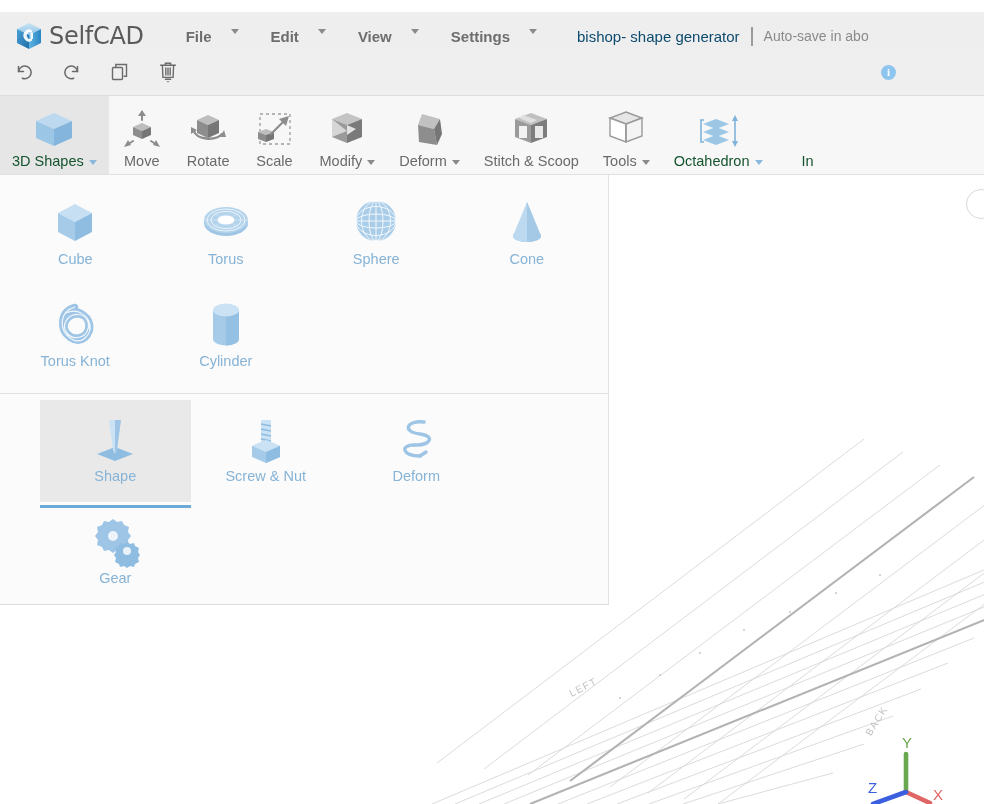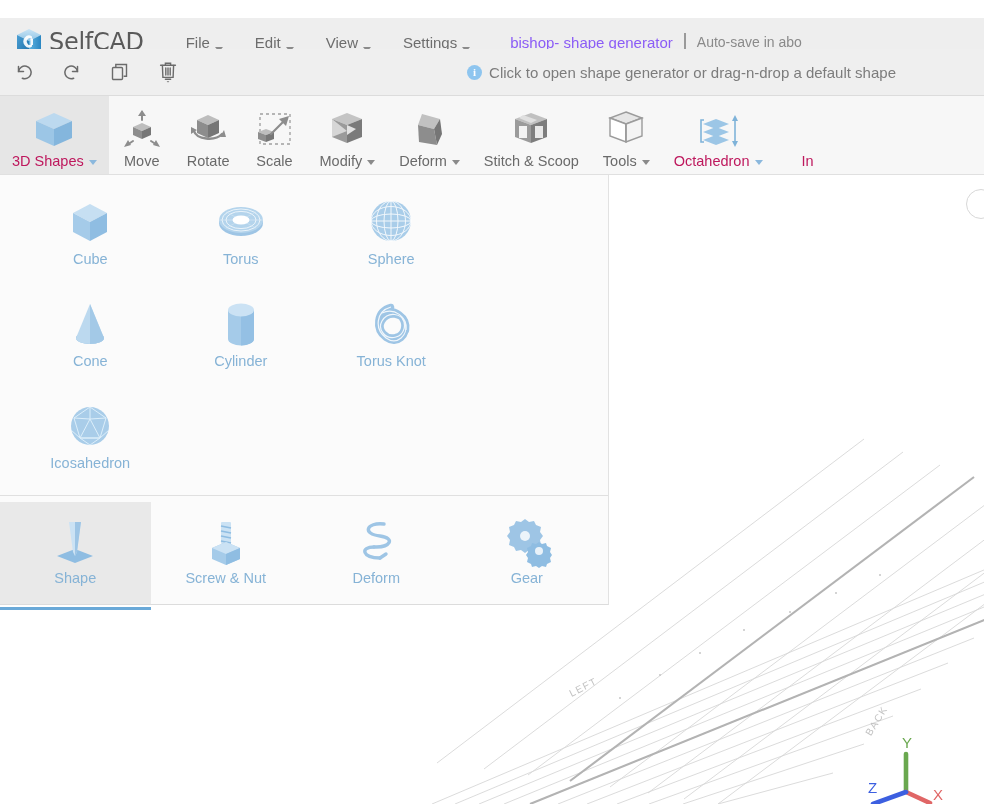--- a/index.html
+++ b/index.html
@@ -7,44 +7,44 @@
     width: 984px; height: 804px;
     overflow: hidden;
     background: #ffffff;
     font-family: "Liberation Sans", sans-serif;
     -webkit-font-smoothing: antialiased;
   }
   #app { position: relative; width: 984px; height: 804px; overflow: hidden; background:#fff; }
 
   
   .menubar {
-    position: absolute; top: 18px; left: 0; width: 984px; height: 49px;
+    position: absolute; top: 12px; left: 0; width: 984px; height: 49px;
     background: #eeeeee;
     border-bottom: 1px solid #dedede;
     display: flex; align-items: center;
     overflow: hidden;
   }
   .brand { display: flex; align-items: center; padding-left: 14px; padding-right: 8px; }
   .logo-cube { width: 30px; height: 30px; position: relative; margin-right: 5px; flex: none; }
   .brand-name {
     font-size: 24px; color: #5a5a5a; letter-spacing: -0.3px;
     font-family: "DejaVu Sans", sans-serif; font-weight: 400;
   }
   .menu-items { display: flex; align-items: center; margin-left: 18px; }
   .menu-item {
     font-size: 15px; color: #6d6d6d; padding: 4px 16px; cursor: pointer;
-    white-space: nowrap; display: flex; align-items: flex-end; gap: 5px;
+    white-space: nowrap; display: flex; align-items: flex-start; gap: 19px; font-weight: bold;
   }
   .caret {
     width: 0; height: 0; border-left: 4px solid transparent;
     border-right: 4px solid transparent; border-top: 5px solid #8a8a8a;
     display: inline-block; position: relative; top: 1px;
   }
   .doc-info { display: flex; align-items: center; margin-left: 24px; white-space: nowrap; }
-  .doc-title { font-size: 15px; color: #8b5cf6; }
+  .doc-title { font-size: 15px; color: #0c4a6e; }
   .doc-sep { width: 2px; height: 19px; background: #9a9a9a; margin: 0 11px; flex:none; }
   .doc-autosave { font-size: 14px; color: #8a8a8a; }
 
   
   .actionbar {
     position: absolute; top: 49px; left: 0; width: 984px; height: 47px;
     background: #efefef; border-bottom: 1px solid #dcdcdc;
     display: flex; align-items: center; overflow: hidden;
   }
   .act-btn {
@@ -73,45 +73,45 @@
     height: 79px; display: flex; flex-direction: column; align-items: center;
     justify-content: flex-end; padding: 0 12px 5px 12px; cursor: pointer;
     position: relative; min-width: 0;
   }
   .rib-item.active { background: #e6e6e6; }
   .rib-icon { height: 44px; display: flex; align-items: center; justify-content: center; margin-bottom: 2px; }
   .rib-label {
     font-size: 14.5px; color: #6a6a6a; white-space: nowrap;
     display: flex; align-items: center; gap: 5px;
   }
-  .rib-item.blue .rib-label { color: #be185d; }
+  .rib-item.blue .rib-label { color: #14532d; }
   .rib-item.blue .caret { border-top-color: #8bb8dd; }
 
   
   .dropdown {
     position: absolute; top: 175px; left: 0; width: 609px;
     background: #fbfbfb;
     border-right: 1px solid #e2e2e2; border-bottom: 1px solid #dcdcdc;
     z-index: 20;
   }
-  .dd-grid { display: flex; flex-wrap: wrap; padding: 8px 0 6px 15px; }
+  .dd-grid { display: flex; flex-wrap: wrap; padding: 8px 0 6px 0; }
   .dd-cell {
     width: 150.5px; height: 102px; display: flex; flex-direction: column;
     align-items: center; justify-content: flex-start; cursor: pointer;
     padding-top: 10px; position: relative;
   }
   .dd-cell.selected { background: #e9e9e9; }
   .dd-cell.selected::after {
     content: ""; position: absolute; left: 0; bottom: -6px; width: 100%;
     height: 3px; background: #6aa9d8;
   }
   .dd-ico { height: 58px; display: flex; align-items: center; justify-content: center; }
   .dd-label { font-size: 14.5px; color: #86b3d6; white-space: nowrap; }
   .dd-divider { height: 1px; background: #e0e0e0; margin: 0; }
-  .dd-sect2 { display: flex; flex-wrap: wrap; padding-top: 6px; background:#fbfbfb; }
+  .dd-sect2 { display: flex; flex-wrap: wrap; padding-top: 6px; background:#fbfbfb;padding-left:40px; }
 
   
   .viewport {
     position: absolute; top: 175px; left: 0; width: 984px; height: 629px;
     background: #ffffff; overflow: hidden; z-index: 1;
   }
   .vp-corner-btn {
     position: absolute; top: 14px; right: -12px; width: 30px; height: 30px;
     border-radius: 50%; border: 1px solid #d8d8d8; background: #fff;
   }
@@ -219,21 +219,20 @@
           <path d="M8.4,19.2 L13.6,19.2"></path>
           <path d="M9.6,21.2 L11,22.6 L12.4,21.2" fill="#6b6b6b" stroke="none"></path>
         </svg>
       </span>
     </div>
 
     <div class="act-spacer"></div>
 
     <div class="hint">
       <span class="info-badge">i</span>
-      <span>Click to open shape generator or drag-n-drop a default shape</span>
     </div>
   </div>
 
   <div class="viewport">
 
     <div class="vp-corner-btn"></div>
 
     <svg width="984" height="629" viewBox="0 0 984 629" style="position:absolute;left:0;top:0;">
       <g stroke="#d7d7d7" stroke-width="0.9" fill="none">
 
@@ -500,64 +499,45 @@
             <ellipse cx="26" cy="40" rx="14" ry="6" fill="#8fbde2"></ellipse>
             <path d="M26,6 L40,40 A14,6 0 0,1 12,40 Z" fill="#bcd9ef"></path>
             <path d="M26,6 L40,40 A14,6 0 0,1 26,46 Z" fill="#a3c9e7"></path>
           </svg>
         </span>
         <span class="dd-label">Cone</span>
       </div>
 
       <div class="dd-cell">
         <span class="dd-ico">
+          <svg width="54" height="54" viewBox="0 0 54 54">
+            <g fill="none" stroke="#9ec5e5" stroke-width="6.5" stroke-linecap="round">
+              <path d="M27,10 C12,14 10,32 22,41 C33,49 45,38 41,26 C38,16 24,14 18,24 C13,33 22,43 32,40 C40,38 43,28 38,21"></path>
+              <path d="M18,16 C30,10 44,20 42,33"></path>
+            </g>
+            <g fill="none" stroke="#ffffff" stroke-width="1.2" opacity="0.85">
+              <path d="M27,10 C12,14 10,32 22,41 C33,49 45,38 41,26 C38,16 24,14 18,24 C13,33 22,43 32,40 C40,38 43,28 38,21"></path>
+              <path d="M18,16 C30,10 44,20 42,33"></path>
+            </g>
+          </svg>
+        </span>
+        <span class="dd-label">Torus Knot</span>
+      </div>
+
+      <div class="dd-cell">
+        <span class="dd-ico">
           <svg width="52" height="54" viewBox="0 0 52 54">
             <path d="M13,13 L13,42 A13,6.5 0 0,0 39,42 L39,13 Z" fill="#a5cbe9"></path>
             <path d="M26,13 L39,13 L39,42 A13,6.5 0 0,1 26,48.5 Z" fill="#94c0e4"></path>
             <ellipse cx="26" cy="13" rx="13" ry="6.5" fill="#cbe2f4"></ellipse>
           </svg>
         </span>
         <span class="dd-label">Cylinder</span>
       </div>
 
-      <div class="dd-cell">
-        <span class="dd-ico">
-          <svg width="54" height="54" viewBox="0 0 54 54">
-            <g fill="none" stroke="#9ec5e5" stroke-width="6.5" stroke-linecap="round">
-              <path d="M27,10 C12,14 10,32 22,41 C33,49 45,38 41,26 C38,16 24,14 18,24 C13,33 22,43 32,40 C40,38 43,28 38,21"></path>
-              <path d="M18,16 C30,10 44,20 42,33"></path>
-            </g>
-            <g fill="none" stroke="#ffffff" stroke-width="1.2" opacity="0.85">
-              <path d="M27,10 C12,14 10,32 22,41 C33,49 45,38 41,26 C38,16 24,14 18,24 C13,33 22,43 32,40 C40,38 43,28 38,21"></path>
-              <path d="M18,16 C30,10 44,20 42,33"></path>
-            </g>
-          </svg>
-        </span>
-        <span class="dd-label">Torus Knot</span>
-      </div>
-
-      <div class="dd-cell">
-        <span class="dd-ico">
-          <svg width="52" height="52" viewBox="0 0 52 52">
-            <circle cx="26" cy="26" r="19" fill="#a9cde9"></circle>
-            <g stroke="#dff0fb" stroke-width="1" fill="none" opacity="0.95">
-              <polygon points="26,7 42,18 36,38 16,38 10,18"></polygon>
-              <polygon points="26,19 36,38 16,38"></polygon>
-              <line x1="26" y1="7" x2="26" y2="19"></line>
-              <line x1="42" y1="18" x2="26" y2="19"></line>
-              <line x1="10" y1="18" x2="26" y2="19"></line>
-              <line x1="7" y1="30" x2="16" y2="38"></line>
-              <line x1="45" y1="30" x2="36" y2="38"></line>
-              <line x1="26" y1="45" x2="16" y2="38"></line>
-              <line x1="26" y1="45" x2="36" y2="38"></line>
-            </g>
-          </svg>
-        </span>
-        <span class="dd-label">Icosahedron</span>
-      </div>
 
     </div>
 
     <div class="dd-divider"></div>
 
     <div class="dd-sect2">
 
       <div class="dd-cell selected">
         <span class="dd-ico">
           <svg width="52" height="54" viewBox="0 0 52 54">

